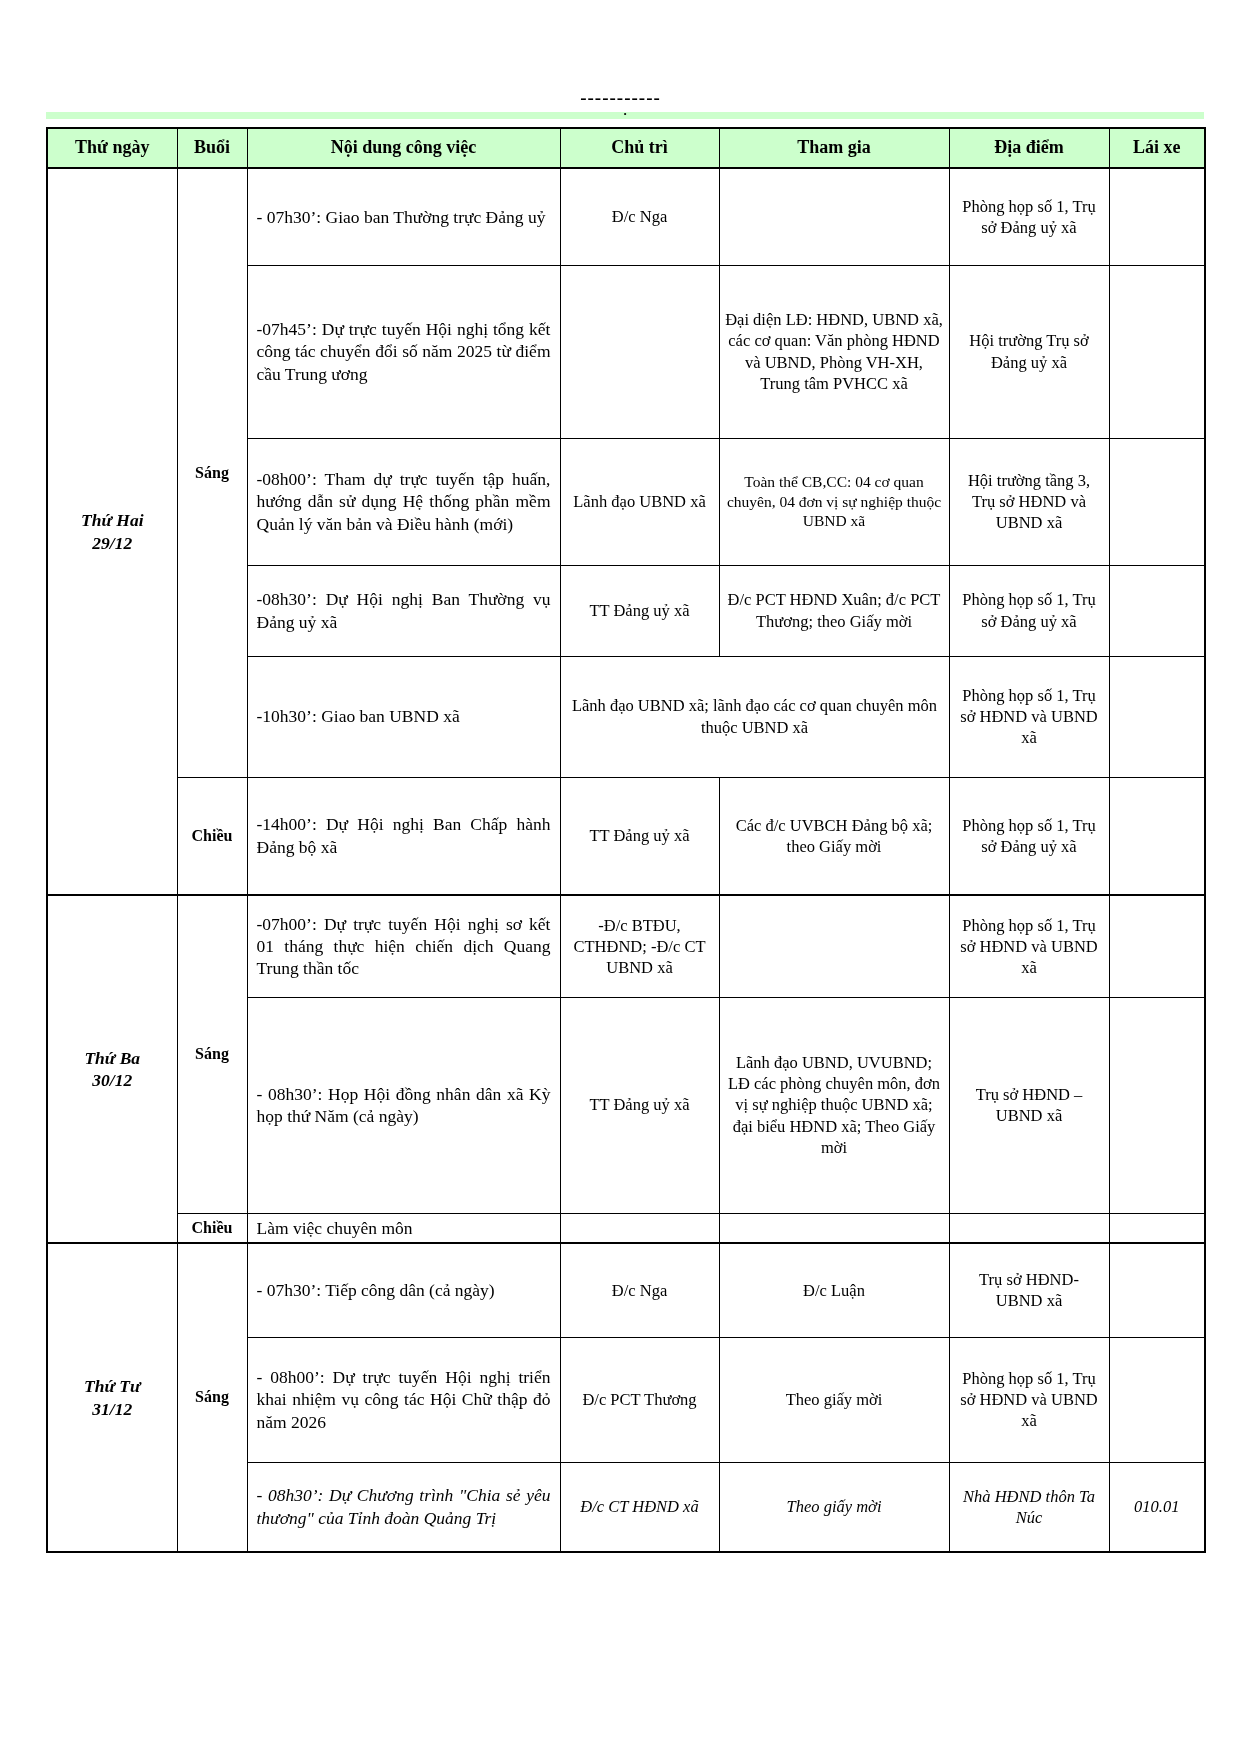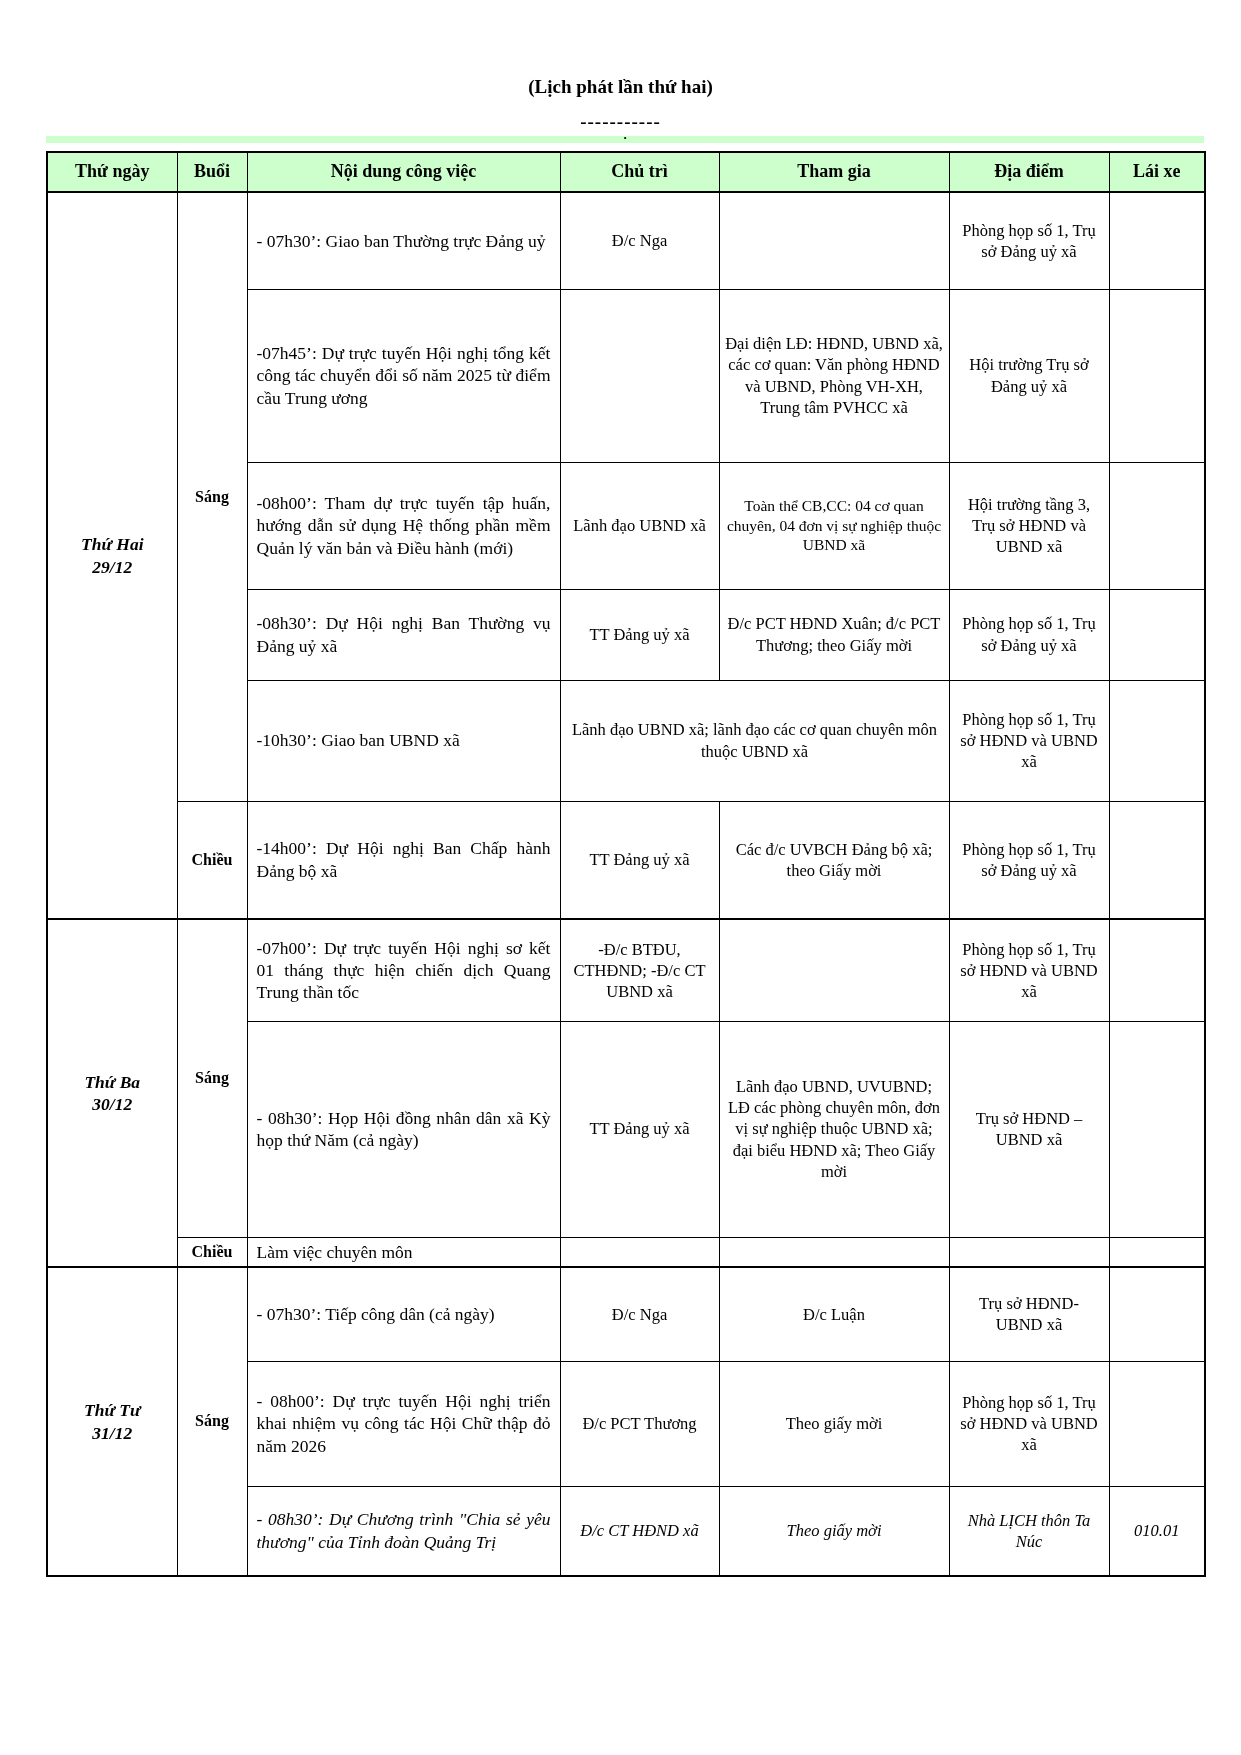--- a/index.html
+++ b/index.html
@@ -55,21 +55,20 @@
   td.task-cell{font-size:17.5px;text-align:justify;padding:3px 9px;}
   td.chair-cell,td.part-cell,td.loc-cell,td.driver-cell{font-size:16.5px;text-align:center;}
   td.part-cell{padding:2px 5px;}
   td.loc-cell{padding:2px 6px;}
   tr.italic-row td{font-style:italic;}
 </style>
 </head>
 <body>
 
 <div class="doc-header">
-  <div class="doc-note">(Lịch phát lần thứ hai)</div>
   <div class="doc-divider">-----------</div>
 </div>
 
 <div class="green-strip">
   <span class="strip-dot">.</span>
 </div>
 
 <table class="schedule">
   <colgroup>
     <col class="c-day">
@@ -184,17 +183,17 @@
     <td class="task-cell">- 08h00’: Dự trực tuyến Hội nghị triển khai nhiệm vụ công tác Hội Chữ thập đỏ năm 2026</td>
     <td class="chair-cell">Đ/c PCT Thương</td>
     <td class="part-cell">Theo giấy mời</td>
     <td class="loc-cell">Phòng họp số 1, Trụ sở HĐND và UBND xã</td>
     <td class="driver-cell"></td>
   </tr>
   <tr class="italic-row" style="height:90px">
     <td class="task-cell">- 08h30’: Dự Chương trình "Chia sẻ yêu thương" của Tỉnh đoàn Quảng Trị</td>
     <td class="chair-cell">Đ/c CT HĐND xã</td>
     <td class="part-cell">Theo giấy mời</td>
-    <td class="loc-cell">Nhà LỊCH thôn Ta Núc</td>
+    <td class="loc-cell">Nhà HĐND thôn Ta Núc</td>
     <td class="driver-cell">010.01</td>
   </tr>
 </tbody>
   </table>
 
 </body></html>

